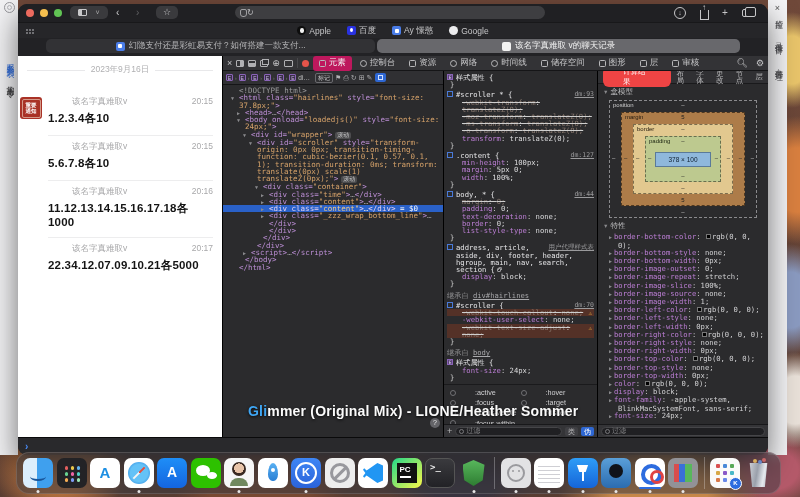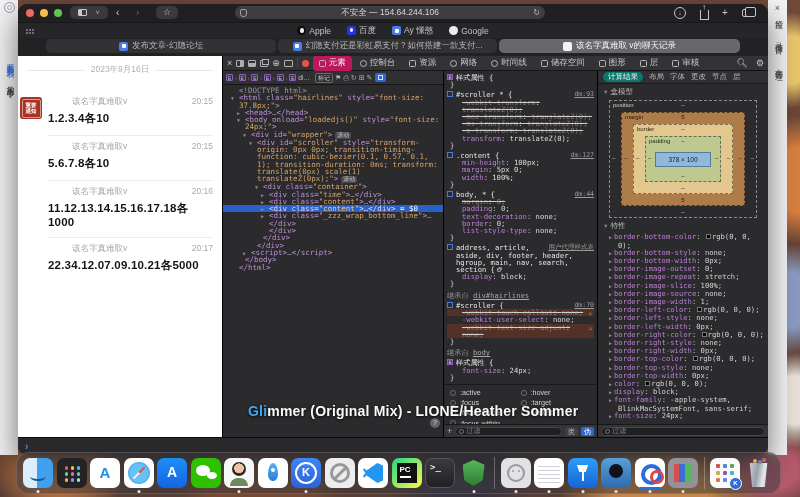--- a/index.html
+++ b/index.html
@@ -140,35 +140,35 @@
   .sp{padding-left:15px;position:relative;}
   .sp .pn{color:#bd7fd6;} .sp .pv{color:#dcdcde;}
   .sp.struck{text-decoration:line-through;} .sp.struck .pn,.sp.struck .pv{color:#8a7a70;}
   .sp.warn{background:#543127;}
   .sp .wtri{position:absolute;right:2px;top:0;color:#e2a33c;font-size:6px;text-decoration:none;}
   .sclose{padding-left:3px;}
   .inh{margin:4px 3px 3px;color:#8f8f91;}
   .inh u{color:#a8a8ab;}
   .pseudo{display:grid;grid-template-columns:1fr 1fr;row-gap:3px;padding:4px 6px 2px;margin-top:3px;border-top:1px solid #1a1a1c;
     font-family:"Liberation Sans",sans-serif;font-size:7.2px;color:#d0d0d2;}
-  .ps{display:flex;align-items:center;gap:4px;}
+  .ps{display:flex;align-items:center;gap:19px;}
   .ps .cb{width:6px;height:6px;border:1px solid #707073;border-radius:50%;background:#29292c;flex:none;}
   .fbar{position:absolute;left:0;right:0;bottom:0;height:13px;background:#343437;border-top:1px solid #18181a;
     display:flex;align-items:center;gap:3px;padding:0 3px;font-size:7px;color:#b5b5b7;font-family:"Liberation Sans",sans-serif;}
   .fplus{font-size:9px;line-height:9px;}
   .ffield{flex:1;height:9px;background:#202023;border:1px solid #454548;border-radius:5px;color:#8a8a8c;
     display:flex;align-items:center;gap:2px;padding:0 3px;min-width:0;}
   .fo{width:5px;height:5px;border:1px solid #77777a;border-radius:50%;flex:none;}
   .fbtn{padding:0 3px;height:9px;line-height:9px;border-radius:2px;background:#3f3f43;}
   .fbtn.on{background:#2e67d3;color:#fff;}
   
   .col-comp{flex:1;position:relative;overflow:hidden;font-family:"DejaVu Sans Mono",monospace;font-size:7.2px;line-height:7.2px;color:#c9c9cb;padding-bottom:14px;min-width:0;}
   .comp-tabs{height:13px;display:flex;gap:6px;align-items:center;padding:0 5px;font-family:"Liberation Sans",sans-serif;
     font-size:7.5px;color:#b8b8ba;border-bottom:1px solid #1a1a1c;background:#303033;}
-  .cpill{background:#0f766e;color:#fff;padding:0 5px;border-radius:6px;line-height:10px;}
+  .cpill{background:#ef4444;color:#fff;padding:0 20px;border-radius:6px;line-height:10px;}
   .sec-h{color:#bdbdbf;font-family:"Liberation Sans",sans-serif;font-size:7.5px;padding:4px 5px 2px;}
   .sec-h .tri{color:#8a8a8d;font-size:5.5px;margin-right:2px;}
   .bm{margin:2px auto 0;width:148px;height:118px;border:1px dashed #8a8a8d;position:relative;background:#2b2b2d;}
   .bmbox{position:absolute;}
   .bmlab{position:absolute;left:3px;top:1px;font-size:6px;color:#cfcfcf;font-family:"Liberation Sans",sans-serif;}
   .bmv{position:absolute;font-size:6px;color:#202020;font-family:"Liberation Sans",sans-serif;}
   .bmv.t{top:1px;left:50%;transform:translateX(-50%);} .bmv.b{bottom:1px;left:50%;transform:translateX(-50%);}
   .bmv.l{left:2px;top:50%;transform:translateY(-50%);} .bmv.r{right:2px;top:50%;transform:translateY(-50%);}
   .bm>.bmv{color:#cfcfcf;}
   .bm-margin{left:11px;top:11px;width:124px;height:94px;background:#ad7c49;border:1px dashed rgba(0,0,0,.55);}
@@ -286,21 +286,20 @@
       <span class="light l-grn"></span>
       <span class="navgrp">
         <span class="sbicon"></span>
         <span class="chev">˅</span>
       </span>
       <span class="navarrow a-back">‹</span>
       <span class="navarrow a-fwd">›</span>
       <span class="starpill">☆</span>
       <span class="urlbar">
         <span class="shield"></span>
-        <span class="utxt">不安全 — 154.64.244.106</span>
         <span class="reload">↻</span>
       </span>
       <span class="tbact dl">↓</span>
       <span class="share"></span>
       <span class="tbact plus">+</span>
       <span class="tabsov"></span>
     </div>
     <div class="favbar">
       <span class="gridicon"></span>
     <span class="favit">
@@ -314,24 +313,20 @@
         <span class="favit">
           <span class="fv fv-huanyin"></span>
           <span>Ay 憬憨</span>
         </span>
         <span class="favit">
           <span class="fv fv-google"></span>
           <span>Google</span>
         </span>
       </div>
     <div class="tabbar">
-        <div class="tab" style="flex: 1 1 0px;">
-          <span class="fv fv-huanyin"></span>
-          <span class="lab">发布文章-幻隐论坛</span>
-        </div>
         <div class="tab" style="flex: 0.95 1 0px;">
           <span class="fv fv-huanyin"></span>
           <span class="lab">幻隐支付还是彩虹易支付？如何搭建一款支付...</span>
         </div>
         <div class="tab active" style="flex: 1.05 1 0px;">
           <span class="fv fv-white"></span>
           <span class="lab">该名字真难取 v的聊天记录</span>
         </div>
       </div>
 

